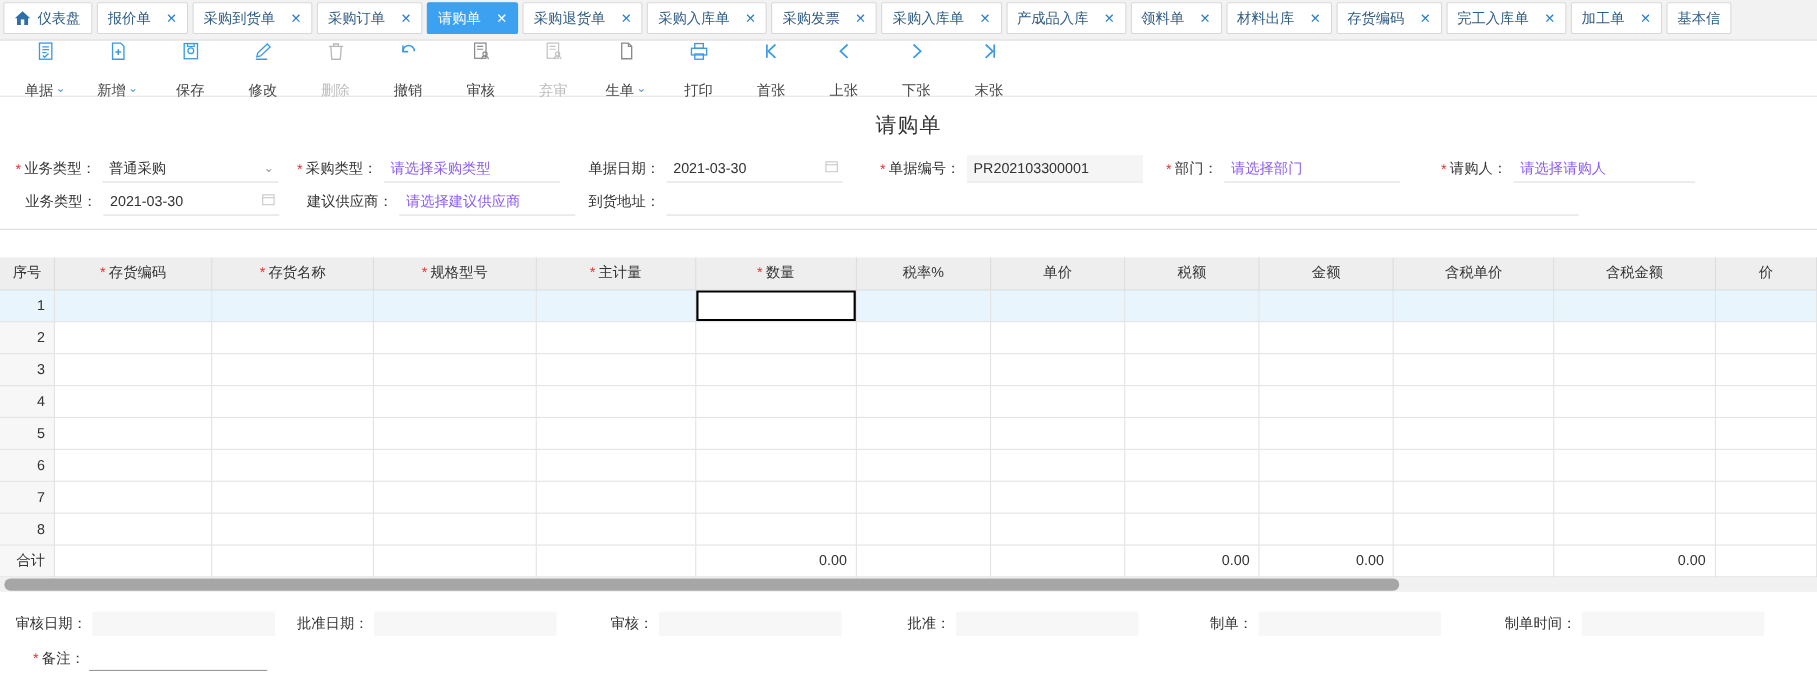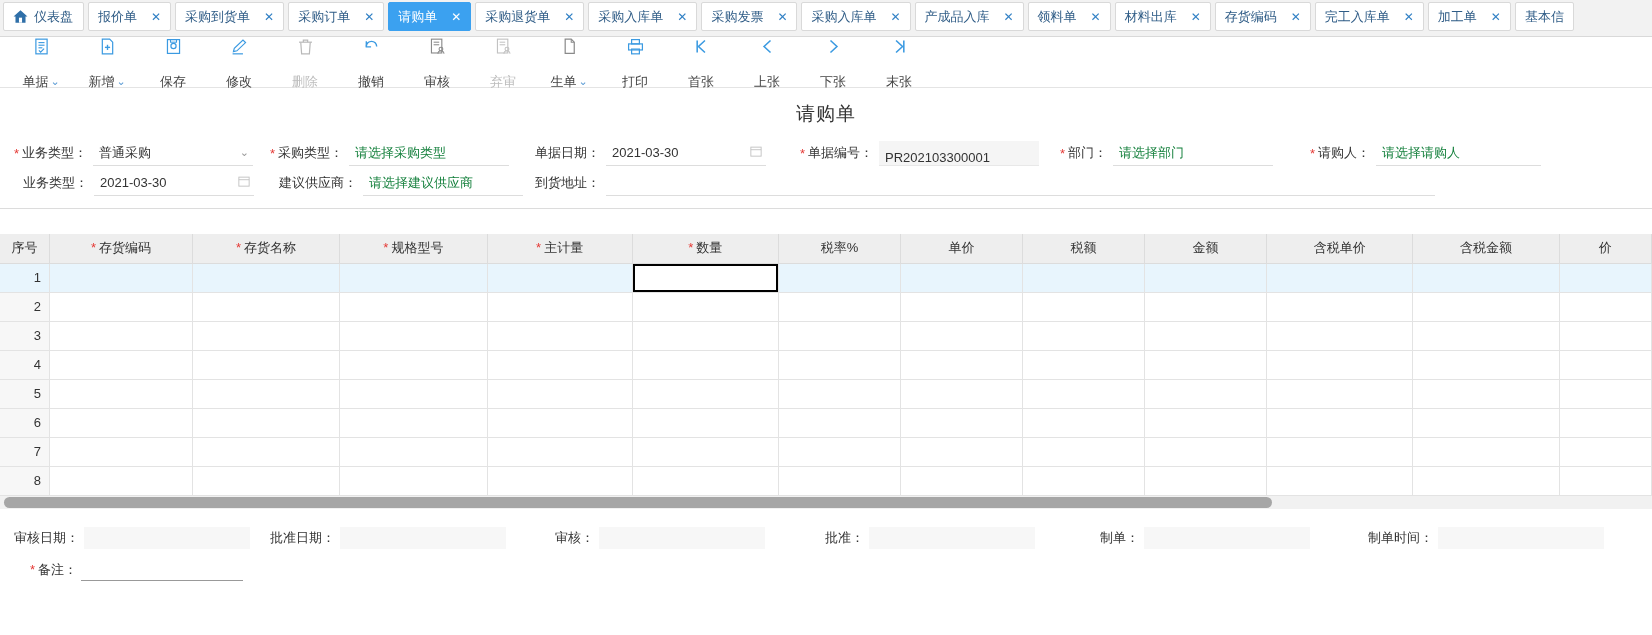--- a/index.html
+++ b/index.html
@@ -105,23 +105,22 @@
     display: flex;
     align-items: center;
     font-size: 13px;
     color: #333;
     padding: 0 4px 0 6px;
     position: relative;
   }
   .f-input.readonly {
     background: #f5f5f5;
     border-bottom: 1px solid #e8e8e8;
-    align-items: flex-end;
-  }
-  .ph { color: #15803d; }
+  }
+  .ph { color: #8b5cf6; }
   .f-arrow { margin-left: auto; color: #999; font-size: 11px; }
   .cal-ic { margin-left: auto; color: #c4c4c4; }
 
   
   .grid-wrap { border-top: 1px solid #dcdcdc; }
   table.grid { border-collapse: collapse; width: 1652px; table-layout: fixed; margin-top: 25px; }
   table.grid th {
     background: #eeeeee;
     border-right: 1px solid #dcdcdc;
     border-bottom: 1px solid #dcdcdc;
@@ -676,20 +675,35 @@
           <td></td>
           <td></td>
           <td></td>
           <td></td>
           <td></td>
           <td></td>
           <td></td>
           <td></td>
           <td></td>
         </tr>
+        <tr class="totals">
+          <td class="total-lbl">合计</td>
+          <td></td>
+          <td></td>
+          <td></td>
+          <td></td>
+          <td>0.00</td>
+          <td></td>
+          <td></td>
+          <td>0.00</td>
+          <td>0.00</td>
+          <td></td>
+          <td>0.00</td>
+          <td></td>
+        </tr>
       </tbody>
   </table>
 </div>
 <div class="hscroll">
   <div class="thumb"></div>
 </div>
 
 <div class="footer">
   <div class="foot-row">
     <div class="foot-fld" style="width:270px;padding-left:14px;">

